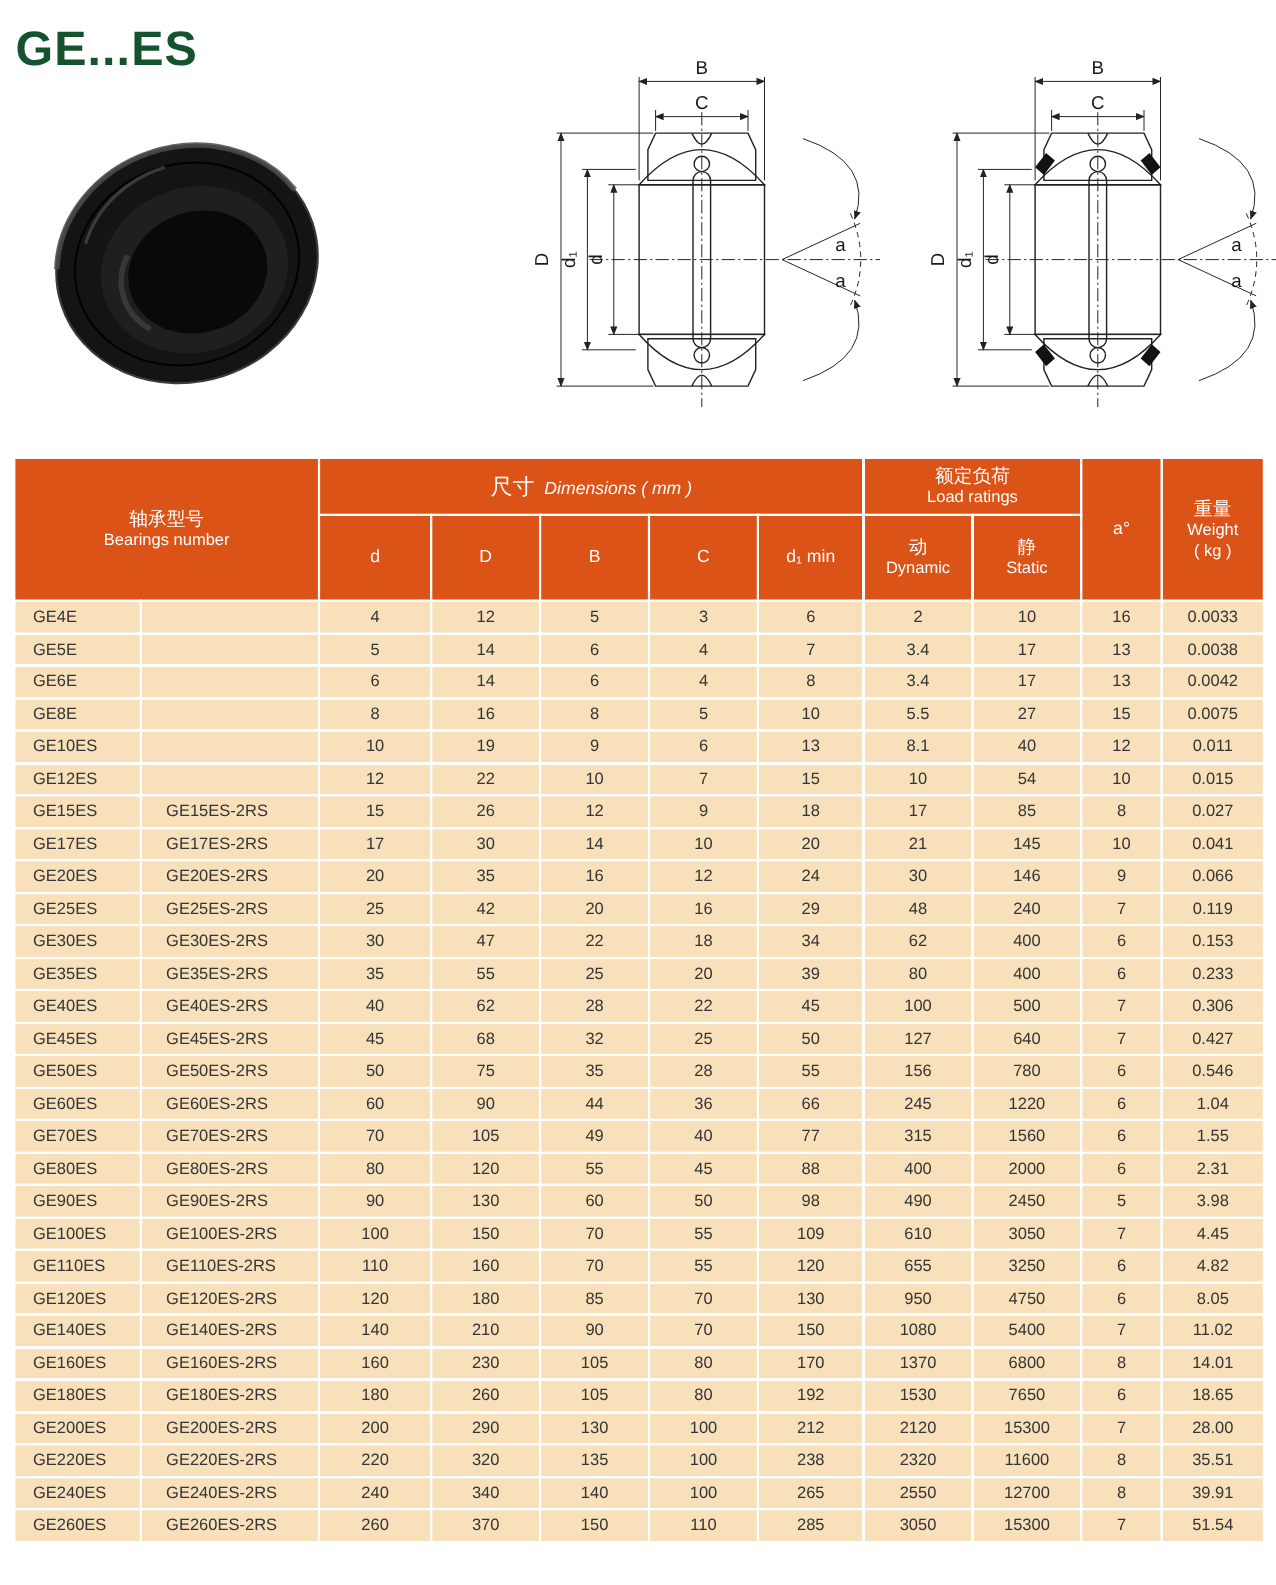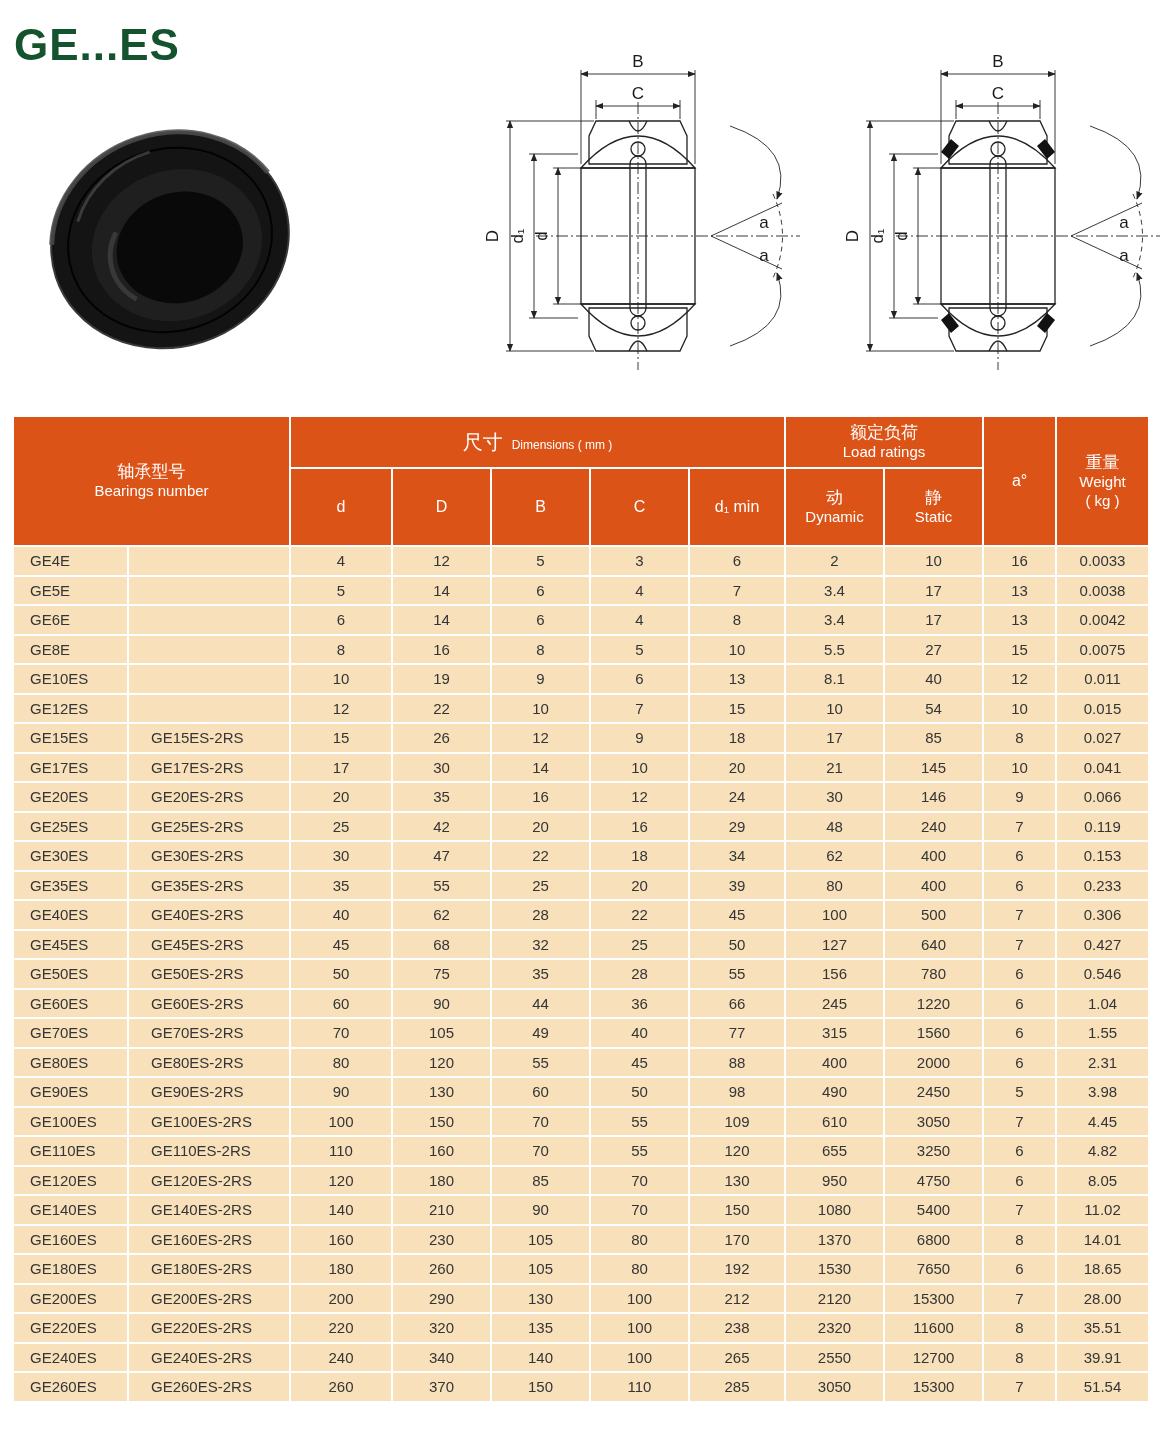--- a/index.html
+++ b/index.html
@@ -17,21 +17,21 @@
 
   
   #spec-table{position:absolute;left:12px;top:415px;width:1136px;
               border-collapse:collapse;table-layout:fixed;}
   #spec-table th,#spec-table td{border:2px solid #ffffff;overflow:hidden;white-space:nowrap;}
   #spec-table thead th{background:#DC5318;color:#ffffff;font-weight:normal;
                        text-align:center;vertical-align:middle;padding:0;}
   .hdr-zh{font-size:17px;line-height:1.25;display:block;}
   .hdr-en{font-size:15px;line-height:1.25;display:block;}
   .hdr-inline-zh{font-size:20px;}
-  .hdr-inline-en{font-size:12px;}
+  .hdr-inline-en{font-size:16px;font-style:italic;}
   .hdr-col{font-size:16px;}
   tr.hrow1 th{height:50px;}
   tr.hrow2 th{height:76px;}
   #spec-table tbody td{background:#F7E0BA;color:#353535;font-size:15px;
                        height:27.5px;line-height:27.5px;text-align:center;padding:0;}
   #spec-table tbody td.c-model1{text-align:left;padding-left:16px;}
   #spec-table tbody td.c-model2{text-align:left;padding-left:22px;}
 
   
   .tl{stroke:#222;stroke-width:1.3;fill:none;}

